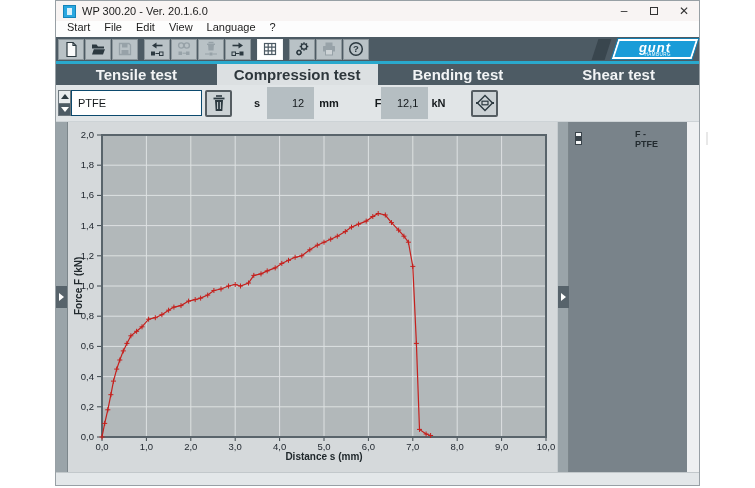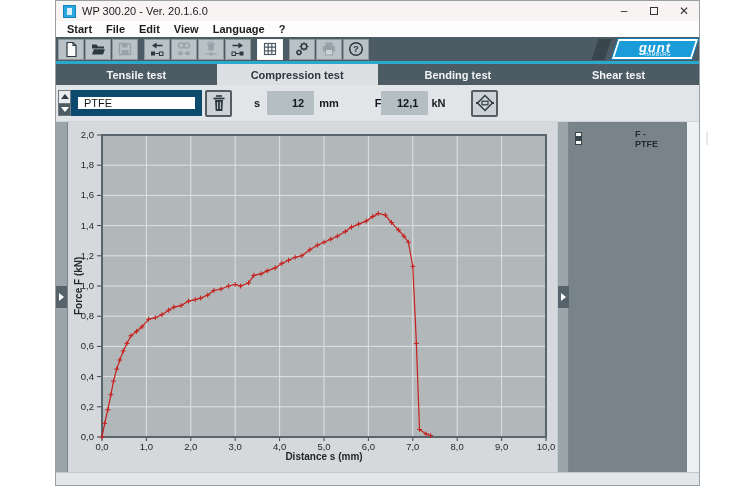--- a/index.html
+++ b/index.html
@@ -8,57 +8,57 @@
             border:1px solid #98a0a5; display:flex; flex-direction:column; }
   
   .titlebar { height:20px; background:#f8f4f3; display:flex; align-items:center; padding-left:7px; gap:6px; flex:0 0 auto; }
   .app-icon { width:13px; height:13px; background:#2aa7e0; border:1px solid #1583b8; position:relative; flex:0 0 auto; }
   .app-icon::after { content:""; position:absolute; left:3px; top:2px; width:5px; height:7px; background:#d9f1fb; }
   .title { font-size:11px; color:#1c1c1c; }
   .win-controls { margin-left:auto; display:flex; height:100%; }
   .win-controls .wbtn { width:30px; display:flex; align-items:center; justify-content:center; font-size:12px; color:#333; }
   .max-box { width:8px; height:8px; border:1px solid #333; }
   
-  .menubar { height:16px; background:#fdfdfd; display:flex; align-items:center; padding-left:4px;font-weight:bold; }
+  .menubar { height:16px; background:#fdfdfd; display:flex; padding-left:4px; }
   .menubar span { padding:0 7px; font-size:11px; color:#1c1c1c; }
   
   .toolbar { height:24px; background:#4d5b64; display:flex; align-items:center; padding-left:2px; position:relative; flex:0 0 auto; }
   .tbtn { width:26px; height:21px; margin-right:1px; background:#b9c2c6; border:1px solid #8d979c;
           display:flex; align-items:center; justify-content:center; color:#2c3940; padding:0; }
   .tbtn svg { display:block; }
   .tbtn.disabled { color:#97a2a8; }
   .tbtn.active { background:#fff; border-color:#f2f4f5; color:#4d5b64; }
   .tsep { width:5px; }
   .logo-wrap { position:absolute; right:4px; top:1px; height:22px; display:flex; align-items:center; }
   .logo-slash { width:13px; height:21px; background:#39464e; transform:skewX(-18deg); margin-right:7px; }
   .logo-box { width:80px; height:20px; background:#1a9cd8; border:2px solid #fff; outline:1px solid #157fb0;
               transform:skewX(-18deg); display:flex; align-items:center; justify-content:center; }
   .logo-inner { transform:skewX(18deg); display:flex; flex-direction:column; align-items:center; line-height:1; }
   .logo-text { color:#fff; font-weight:bold; font-style:italic; font-size:13px; letter-spacing:1px; }
   .logo-sub  { color:#fff; font-size:4.5px; letter-spacing:0.5px; margin-top:-1px; align-self:flex-end; }
   .cyan-line { height:3px; background:#2aa9cd; flex:0 0 auto; }
   
   .tabbar { height:21px; background:#4d5b64; display:flex; flex:0 0 auto; }
-  .tab { flex:1; display:flex; align-items:center; justify-content:center; font-size:11px; font-weight:bold; color:#f2f4f5; }
+  .tab { flex:1; display:flex; align-items:center; justify-content:center; font-size:15px; font-weight:bold; color:#f2f4f5; }
   .tab.active { background:#dce0e2; color:#2e373c; }
   
   .controlrow { height:36px; background:#e1e5e7; display:flex; align-items:center; padding-left:2px; flex:0 0 auto; }
   .spinner { display:flex; flex-direction:column; width:13px; height:26px; }
   .spin-btn { flex:1; border:1px solid #6e787e; display:flex; align-items:center; justify-content:center; padding:0; }
   .spin-up { background:#e8ebed; border-bottom:none; }
   .spin-down { background:#4d5b64; }
   .tri-up { width:0; height:0; border-left:4px solid transparent; border-right:4px solid transparent; border-bottom:5px solid #2c3940; }
   .tri-down { width:0; height:0; border-left:4px solid transparent; border-right:4px solid transparent; border-top:5px solid #fff; }
-  .sample-input { width:131px; height:26px; border:7px solid #0c4a6e; background:#fff; font:11px "Liberation Sans",sans-serif;
+  .sample-input { width:131px; height:26px; border:1px solid #0c4a6e; background:#fff; font:11px "Liberation Sans",sans-serif;
                   padding:0 6px; color:#14191c; }
   .iconbtn { width:27px; height:27px; background:#ccd2d5; border:2px solid #555d62; border-radius:2px; color:#2c3940;
              display:flex; align-items:center; justify-content:center; padding:0; }
   .trash-btn { margin-left:3px; }
   .ctl-label { font-size:11px; font-weight:bold; color:#14191c; }
-  .val-field { width:47px; height:24px; background:#b5bec2; font-size:11px; font-weight:bold; color:#14191c;
+  .val-field { width:47px; height:32px; background:#b5bec2; font-size:11px; font-weight:normal; color:#14191c;
                display:flex; align-items:center; justify-content:flex-end; padding-right:10px; }
   .diamond-btn { margin-left:26px; }
   
   .main { flex:1; display:flex; border-top:1px solid #cdd3d6; min-height:0; }
   .strip { width:12px; background:#9aa4a9; position:relative; flex:0 0 auto; }
   .strip-l { border-right:1px solid #7c868b; }
   .strip-r { border-left:1px solid #c6cccf; border-right:1px solid #7c868b; }
   .collapse-btn { position:absolute; top:50%; margin-top:-11px; left:0; width:11px; height:22px; background:#57636b;
                   border:none; display:flex; align-items:center; justify-content:center; padding:0; }
   .collapse-btn::after { content:""; border-left:5px solid #fff; border-top:4px solid transparent; border-bottom:4px solid transparent; }

